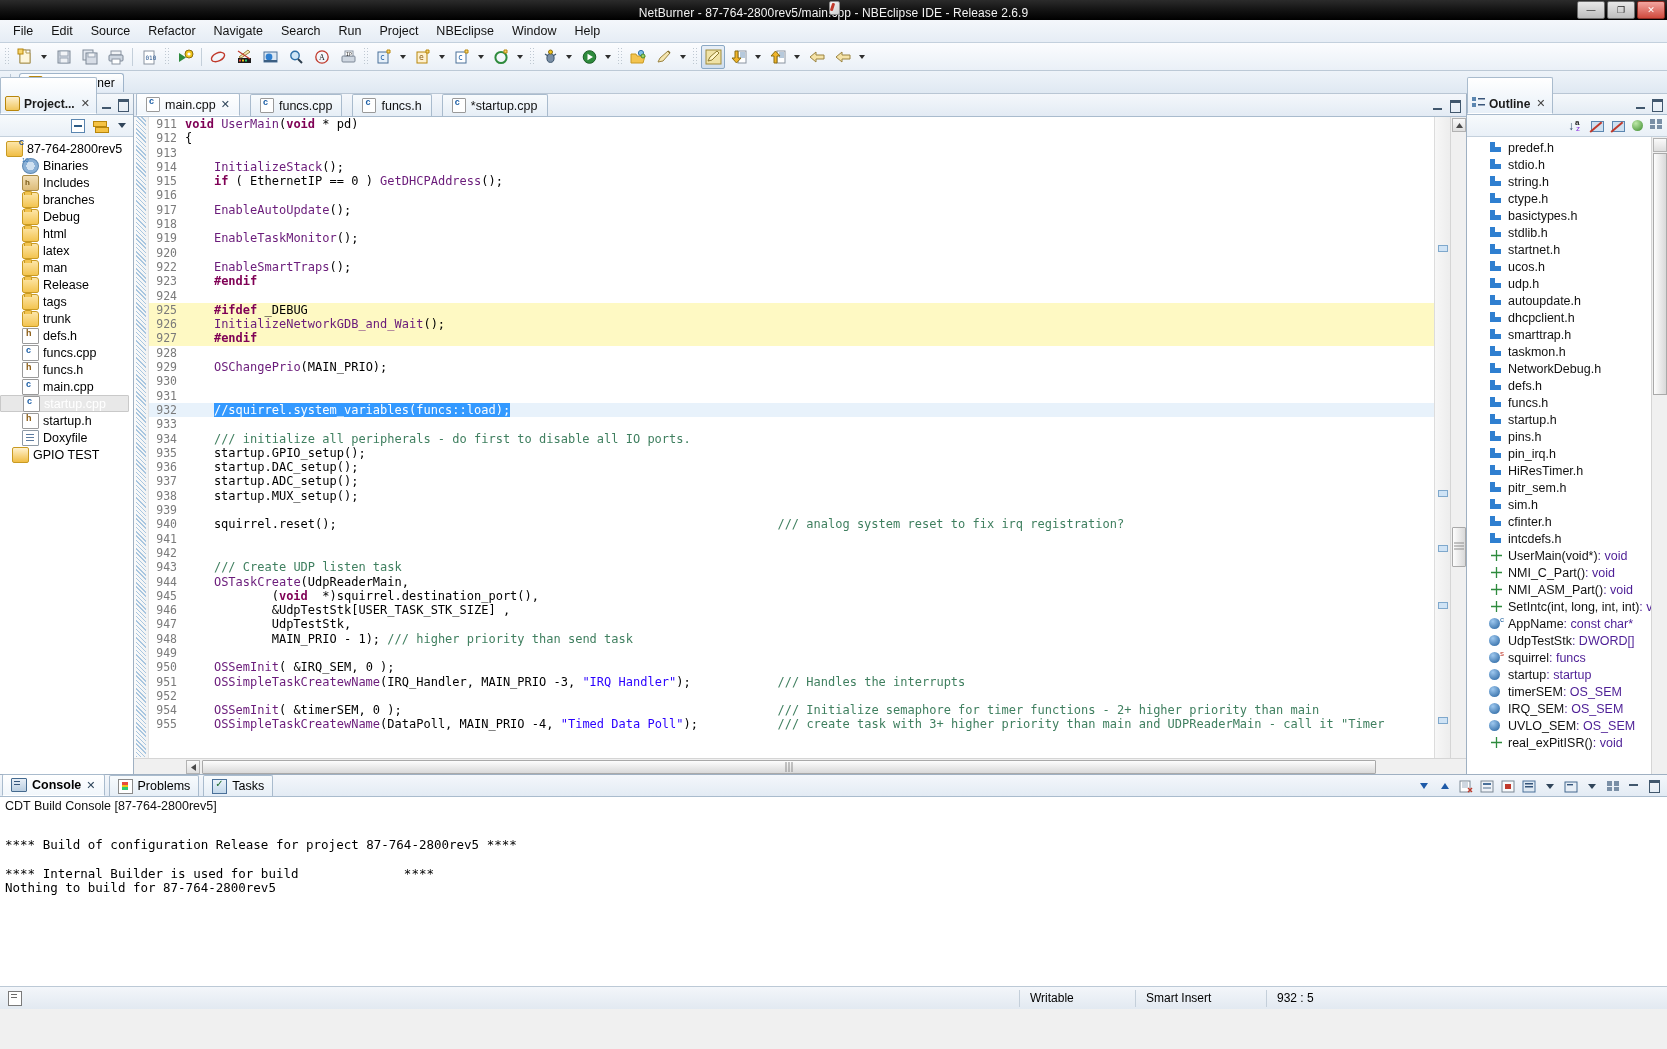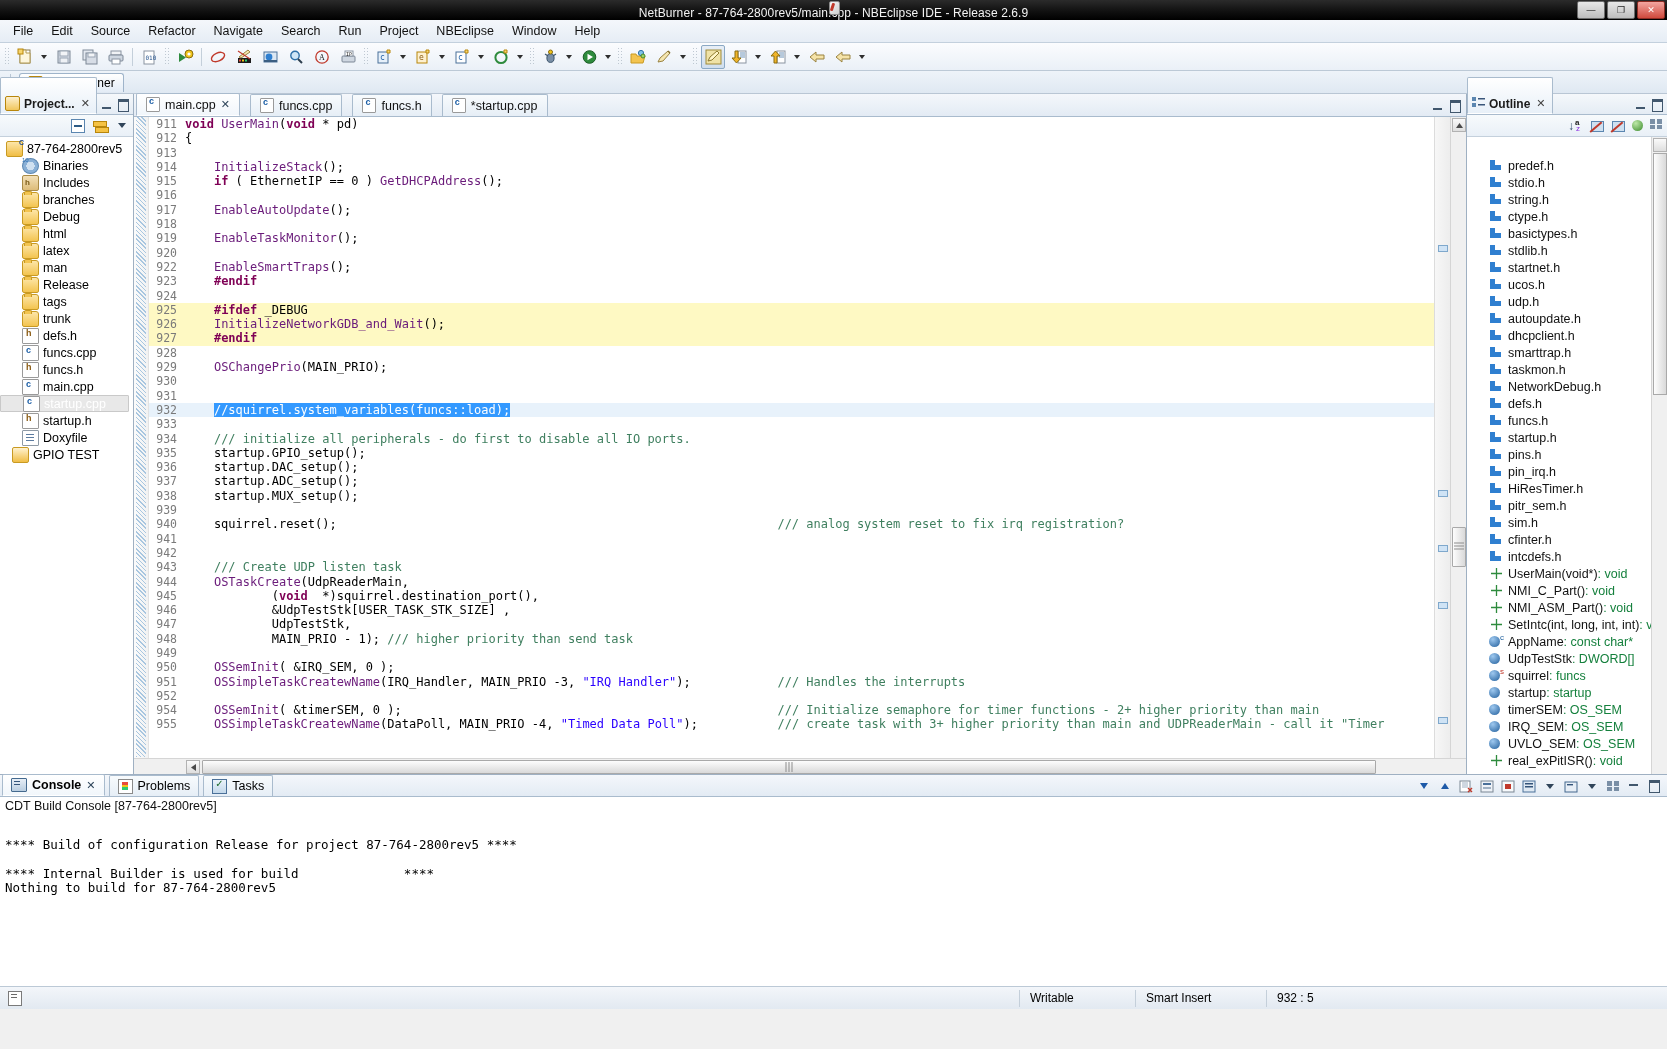--- a/index.html
+++ b/index.html
@@ -189,32 +189,32 @@
     border-bottom:1px solid #c4d0dc;display:flex;align-items:center;justify-content:flex-end;gap:6px;padding-right:4px;
   }
   .sort-ico{width:16px;height:14px;position:relative;color:#4a4a4a;font-size:9px;}
   .sort-ico::before{content:"↓";position:absolute;left:0;top:0;font-size:12px;color:#2b4a6b;}
   .sort-ico b{position:absolute;left:7px;top:-1px;font-size:8px;color:#1c1c1c;}
   .sort-ico i{position:absolute;left:8px;top:5px;font-size:8px;color:#8a2be2;font-style:normal;}
   .filter-ico{width:15px;height:14px;position:relative;}
   .filter-ico::before{content:"";position:absolute;left:1px;top:2px;width:11px;height:9px;background:#cfe0f0;border:1px solid #5b86b0;}
   .filter-ico::after{content:"";position:absolute;left:0;top:12px;width:15px;height:1.5px;background:#c0392b;transform:rotate(-40deg);transform-origin:left;}
   .green-dot{width:11px;height:11px;border-radius:50%;background:radial-gradient(circle at 35% 30%,#bde8a8,#3a8a2a);}
-  .outtree{flex:1;overflow:hidden;font-size:12.5px;background:#fff;padding-top:20px;}
+  .outtree{flex:1;overflow:hidden;font-size:12.5px;background:#fff;padding-top:2px;}
   .orow{display:flex;align-items:center;height:17px;padding-left:22px;white-space:nowrap;}
   .oico{width:14px;height:13px;margin-right:5px;flex:none;position:relative;}
   .oico.inc{background:transparent;}
   .oico.inc::before{content:"";position:absolute;left:1px;top:1px;width:5px;height:5px;background:#2f7fd0;}
   .oico.inc::after{content:"";position:absolute;left:6px;top:6px;width:6px;height:5px;background:#2f7fd0;box-shadow:-5px 0 0 #2f7fd0;}
   .oico.fnc{color:#1f8a3a;font-size:14px;line-height:13px;text-align:center;}
   .oico.var{}
   .oico.var .dot{width:11px;height:11px;border-radius:50%;background:radial-gradient(circle at 35% 30%,#9ec8ef,#225f9c);position:absolute;left:0;top:1px;}
   .oico.var sup{position:absolute;left:11px;top:-2px;font-size:8px;}
   .oname{color:#111;}
-  .otype{color:#15803d;}
+  .otype{color:#4c1d95;}
   .out-scroll{width:15px;background:#f0f0f0;border-left:1px solid #d5d5d5;}
 
   
   .bottom{height:auto;background:#fff;border-top:1px solid #9fb0c2;display:flex;flex-direction:column;}
   .btabbar{
     height:21px;display:flex;align-items:flex-end;position:relative;
     background:linear-gradient(to bottom,#f4f7fb,#e3ebf4);border-bottom:1px solid #a9bbcd;
   }
   .btab{
     display:flex;align-items:center;gap:5px;height:20px;padding:0 8px;

